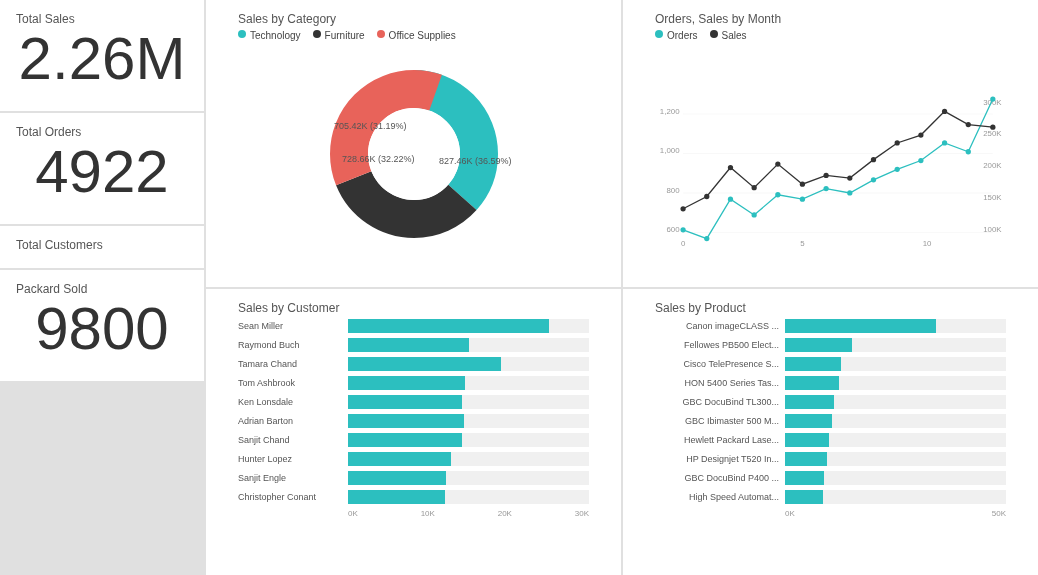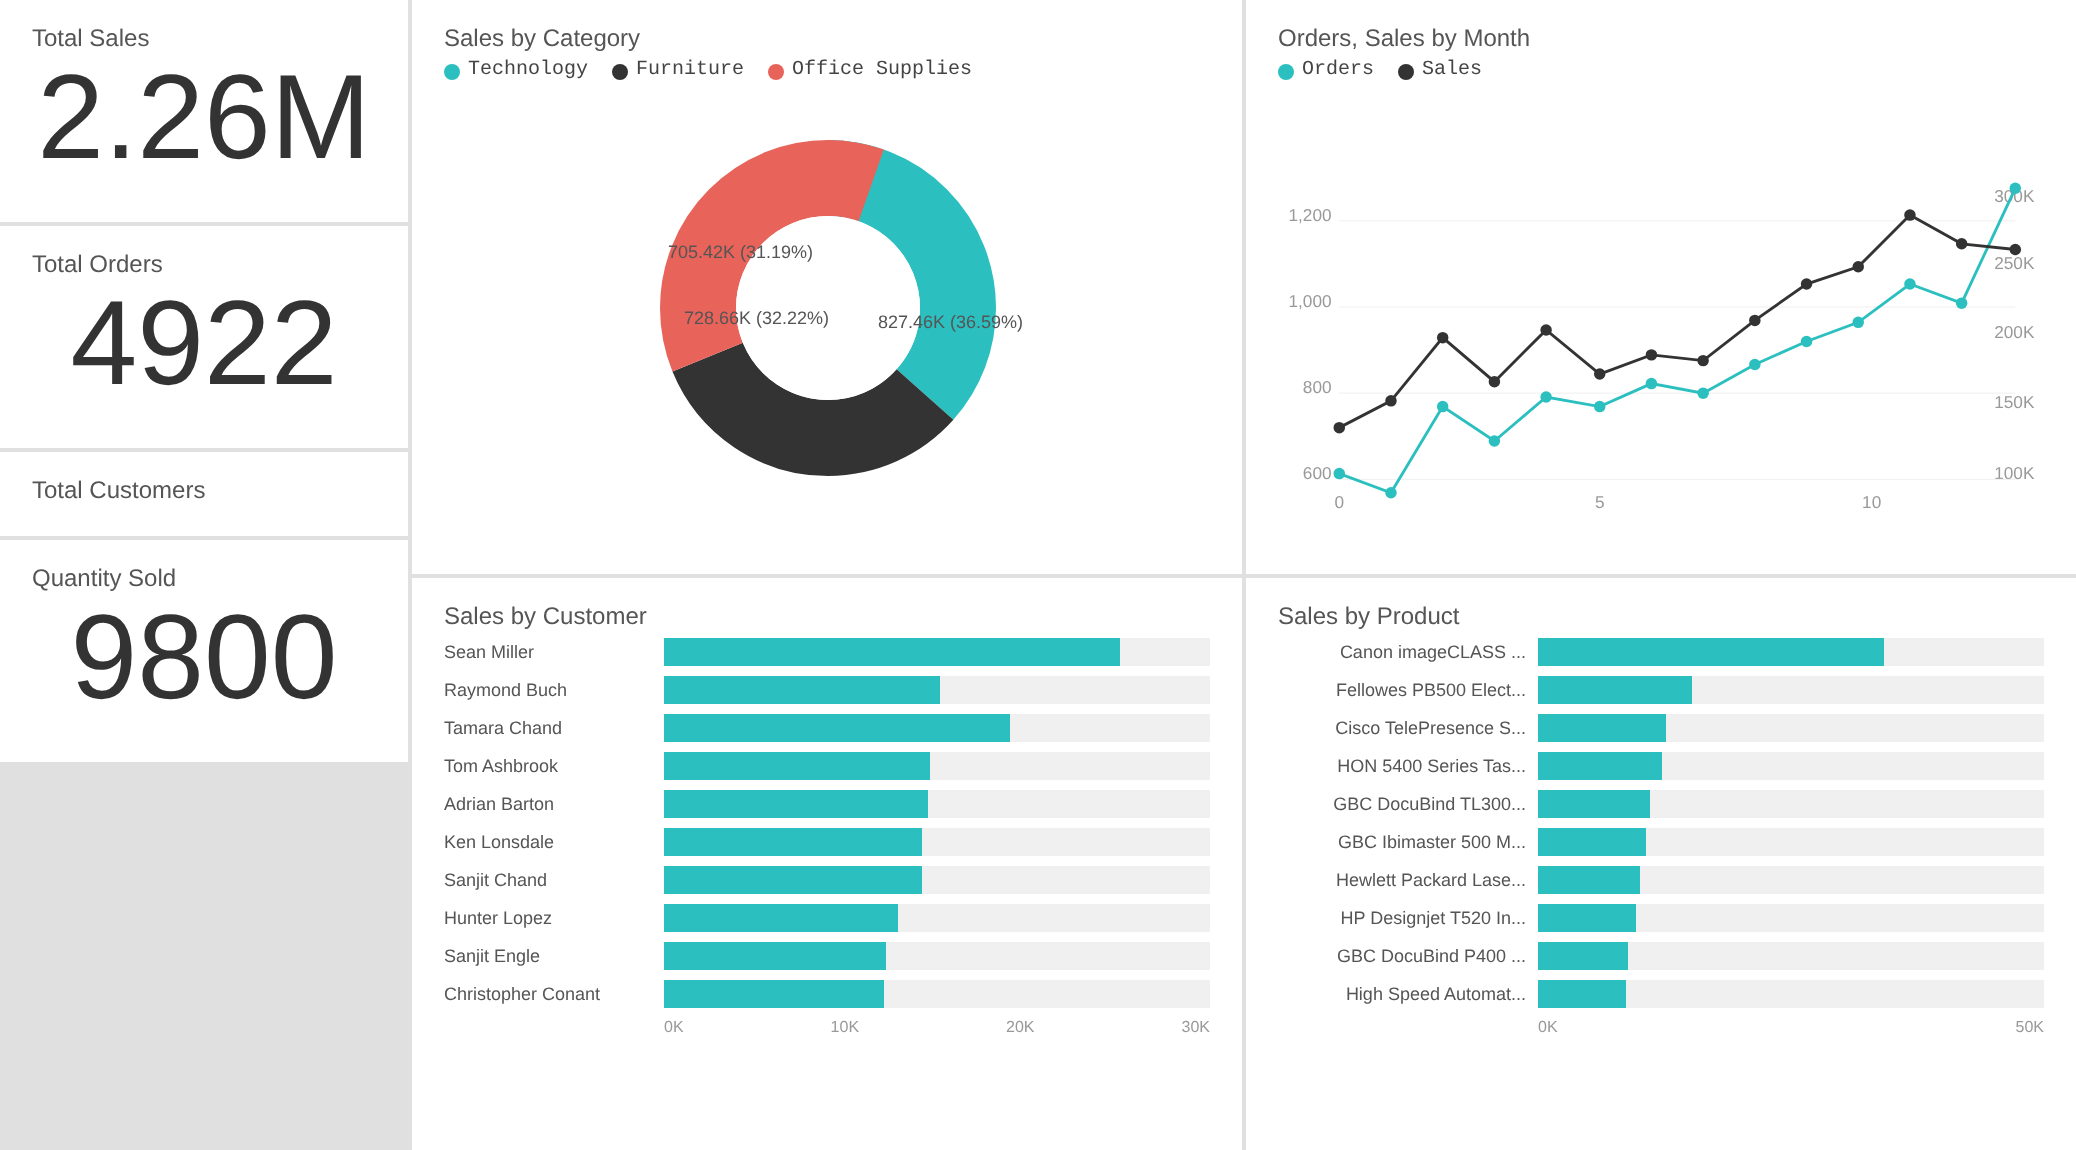--- a/index.html
+++ b/index.html
@@ -14,21 +14,21 @@
       display: grid;
       grid-template-columns: 204px 1fr 1fr;
       grid-template-rows: 287px 288px;
       width: 1038px;
       height: 575px;
       gap: 2px;
       background: #e0e0e0;
     }
     .card {
       background: #fff;
-      padding: 12px 16px;
+      padding: 12px 32px;
       overflow: hidden;
     }
     .card-title {
       font-size: 12px;
       color: #555;
       margin-bottom: 4px;
       font-weight: 500;
     }
     .kpi-value {
       font-size: 60px;
@@ -76,23 +76,22 @@
     .legend {
       display: flex;
       gap: 12px;
       font-size: 10px;
       color: #444;
       margin-bottom: 6px;
       flex-wrap: wrap;
     }
     .legend-item {
       display: flex;
-      align-items: center;
+      align-items: flex-start;
       gap: 4px;
-      font-family: Liberation Mono, monospace;
     }
     .legend-dot {
       width: 8px;
       height: 8px;
       border-radius: 50%;
       display: inline-block;
     }
 
     
     .donut-container {
@@ -190,21 +189,21 @@
       <div class="kpi-value">2.26M</div>
     </div>
     <div class="kpi-card">
       <div class="card-title">Total Orders</div>
       <div class="kpi-value">4922</div>
     </div>
     <div class="kpi-card">
       <div class="card-title">Total Customers</div>
     </div>
     <div class="kpi-card">
-      <div class="card-title">Quantity Sold</div>
+      <div class="card-title">Packard Sold</div>
       <div class="kpi-value">9800</div>
     </div>
   </div>
 
   <div class="card donut-card">
     <div class="card-title">Sales by Category</div>
     <div class="legend">
       <div class="legend-item">
         <span class="legend-dot" style="background:#2cbfbf;"></span>
         <span>Technology</span>
@@ -325,29 +324,29 @@
       <div class="bar-fill" style="width:63.50666666666667%"></div>
     </div>
   </div>
         <div class="bar-row">
     <div class="bar-label">Tom Ashbrook</div>
     <div class="bar-track">
       <div class="bar-fill" style="width:48.65%"></div>
     </div>
   </div>
         <div class="bar-row">
+    <div class="bar-label">Ken Lonsdale</div>
+    <div class="bar-track">
+      <div class="bar-fill" style="width:47.25%"></div>
+    </div>
+  </div>
+        <div class="bar-row">
     <div class="bar-label">Adrian Barton</div>
     <div class="bar-track">
       <div class="bar-fill" style="width:48.24333333333333%"></div>
-    </div>
-  </div>
-        <div class="bar-row">
-    <div class="bar-label">Ken Lonsdale</div>
-    <div class="bar-track">
-      <div class="bar-fill" style="width:47.25%"></div>
     </div>
   </div>
         <div class="bar-row">
     <div class="bar-label">Sanjit Chand</div>
     <div class="bar-track">
       <div class="bar-fill" style="width:47.14%"></div>
     </div>
   </div>
         <div class="bar-row">
     <div class="bar-label">Hunter Lopez</div>

